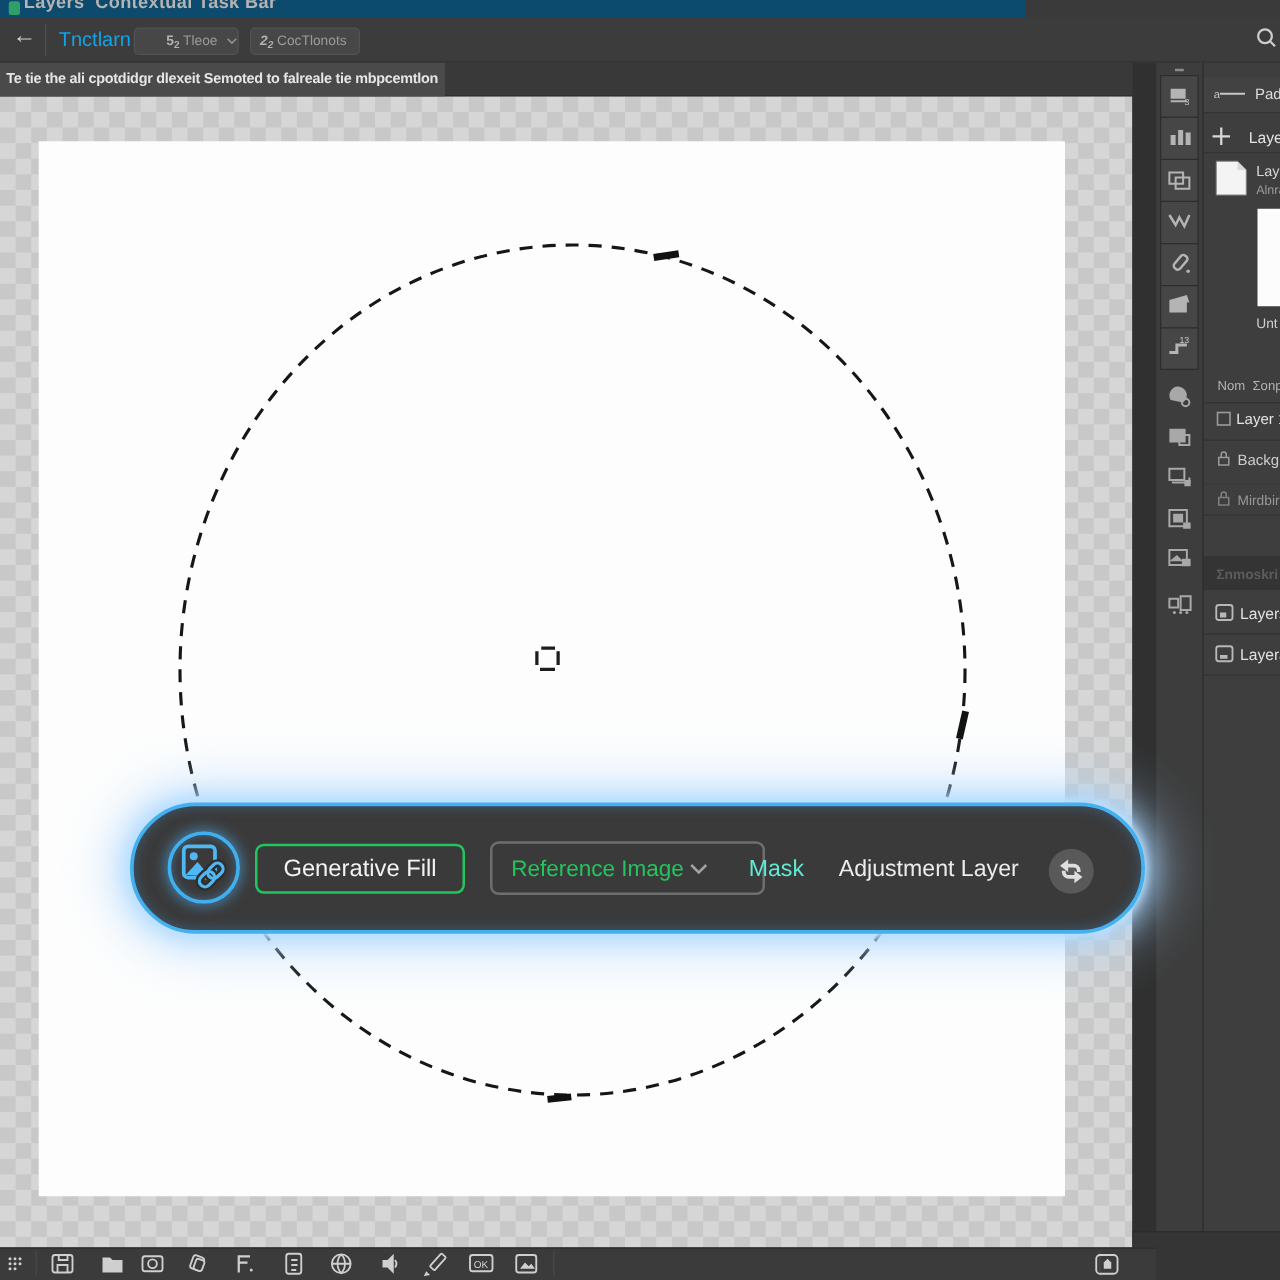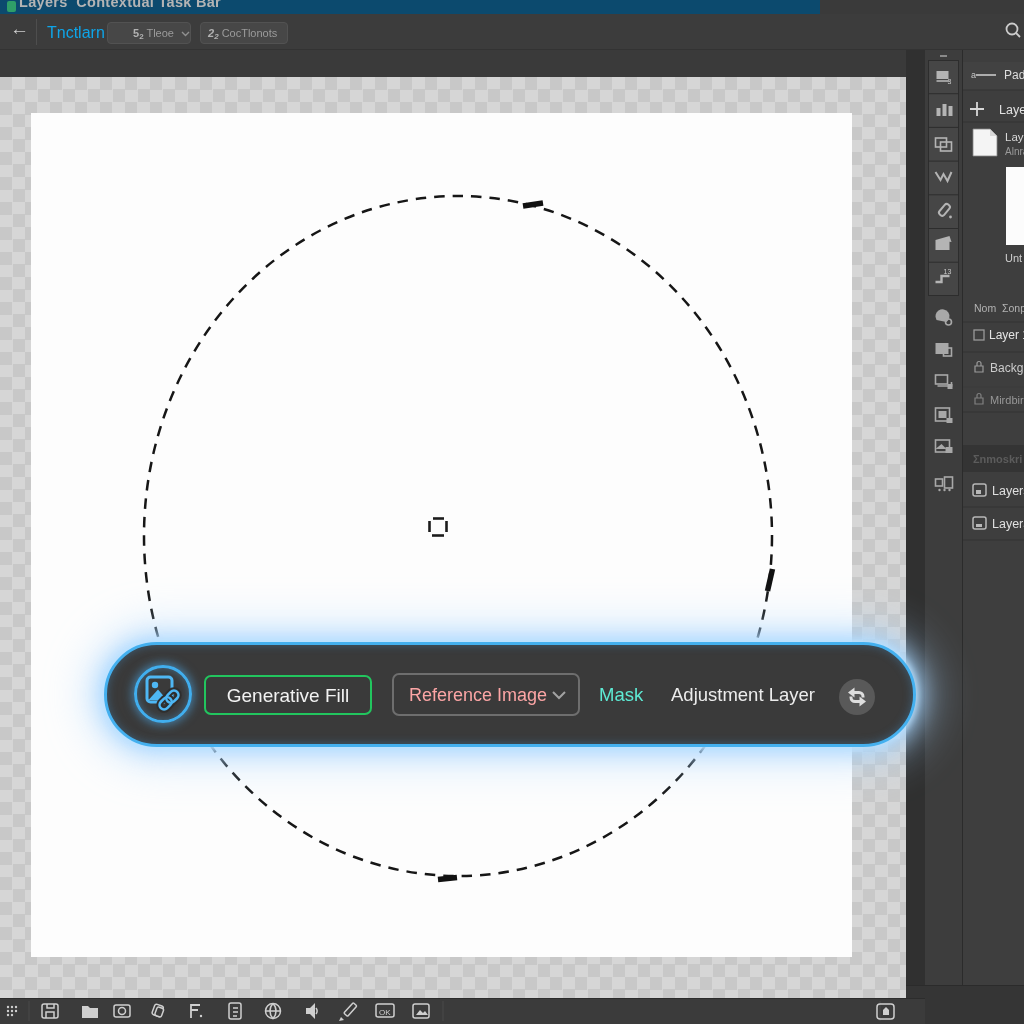--- a/index.html
+++ b/index.html
@@ -35,22 +35,22 @@
   #doc { left:31px; top:36px; width:821px; height:844px; background:#fdfdfd; }
 
   
   #pill { left:104px; top:642px; width:812px; height:105px; border-radius:53px;
     background:#3a3a3a; border:3px solid #44b0ef; z-index:20;
     box-shadow:0 0 7px 2px rgba(185,225,255,.95), 0 0 20px 8px rgba(165,212,255,.7), 0 0 40px 20px rgba(175,218,255,.4), inset 0 0 10px rgba(70,160,230,.35); }
   #lefticon { left:134px; top:665px; width:58px; height:58px; border-radius:50%;
     border:3px solid #41aeee; z-index:21; box-shadow:0 0 10px 2px rgba(80,180,250,.55), inset 0 0 8px rgba(80,180,250,.4); }
   #genfill { left:204px; top:675px; width:168px; height:40px; border:2px solid #22c55e; border-radius:7px;
     color:#f2f2f2; font-size:19px; text-align:center; line-height:37px; z-index:21; }
-  #refimg { left:392px; top:673px; width:188px; height:43px; border:2px solid #6e6e6e; border-radius:7px;
-    color:#fca5a5; font-size:18px; line-height:40px; padding-left:15px; z-index:21; }
+  #refimg { left:392px; top:673px; width:220px; height:43px; border:2px solid #6e6e6e; border-radius:7px;
+    color:#22c55e; font-size:18px; line-height:40px; padding-left:15px; z-index:21; }
   #masktxt { left:599px; top:684px; color:#5eead4; font-size:18.5px; z-index:21; }
   #adjtxt { left:671px; top:684px; color:#ececec; font-size:18.5px; z-index:21; }
   #rcircle { left:839px; top:679px; width:36px; height:36px; border-radius:50%; background:#595959; z-index:21; }
 
   
   #rightbg { left:906px; top:50px; width:118px; height:974px; background:#383838; }
   #gutter { left:906px; top:50px; width:19px; height:948px; background:#303030; }
   #toolcol { left:925px; top:50px; width:37px; height:935px; background:#3d3d3d; }
   #toolbox { left:928px; top:60px; width:31px; height:236px; background:#464646; border:1px solid #2d2d2d; }
   #panel { left:963px; top:50px; width:61px; height:935px; background:#3e3e3e; }
@@ -318,20 +318,23 @@
     <div class="tbbtn abs" style="left:107px; width:84px;"><b style="color:#b2b2b2;margin-left:18px;">5<span class="bsub">2</span></b> Tleoe
       <svg width="9" height="6" viewBox="0 0 9 6" style="margin-left:4px;">
           <polyline points="1,1 4.5,4.5 8,1" fill="none" stroke="#909090" stroke-width="1.4"></polyline>
         </svg></div>
     <div class="tbbtn abs" style="left:200px; width:88px;"><b style="color:#b2b2b2;font-style:italic;">2<span class="bsub">2</span></b> CocTlonots</div>
     <svg id="srch" class="abs" width="18" height="18" viewBox="0 0 18 18">
       <circle cx="8" cy="8" r="5.5" fill="none" stroke="#cccccc" stroke-width="1.8"></circle>
       <line x1="12" y1="12" x2="16" y2="16" stroke="#cccccc" stroke-width="1.8"></line>
     </svg>
   </div>
+  <div id="tiprow" class="abs">
+    <div id="tiptxt" class="abs">Te tie the ali cpotdidgr dlexeit Semoted to falreale tie mbpcemtlon</div>
+  </div>
   <div id="titlebar" class="abs">
     <div id="appicon" class="abs"></div>
     <div id="titletxt" class="abs">Layers&nbsp; Contextual Task Bar</div>
     <div id="minbtn" class="abs"></div>
     <svg class="abs" style="left:1004px; top:-6px;" width="18" height="18" viewBox="0 0 18 18">
         <line x1="3" y1="3" x2="15" y2="15" stroke="#e8e8e8" stroke-width="2"></line>
         <line x1="15" y1="3" x2="3" y2="15" stroke="#e8e8e8" stroke-width="2"></line>
       </svg>
   </div>
 </div>

